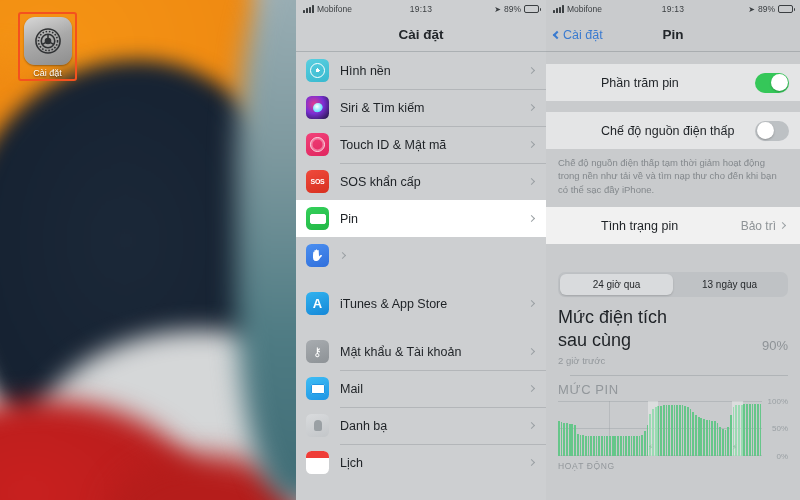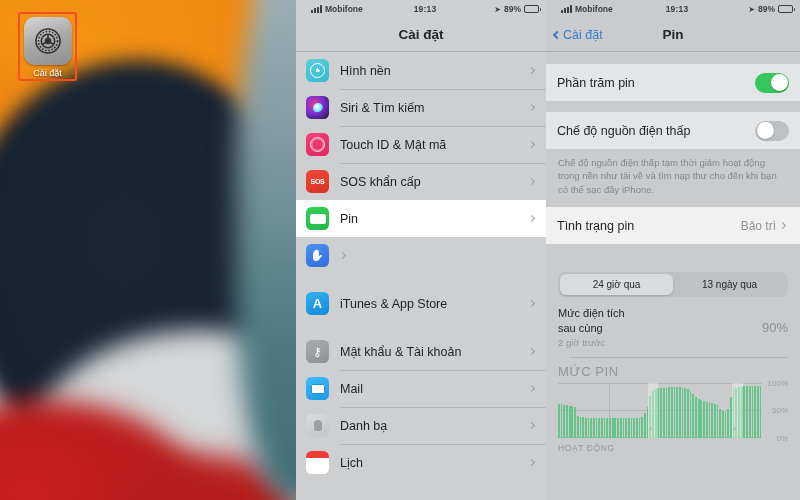--- a/index.html
+++ b/index.html
@@ -92,22 +92,21 @@
   #panel-detail { left: 546px; width: 254px; background: #c9cbcd; }
   .panel-divider {
     position: absolute; top: 0; height: 500px; width: 1px;
     background: rgba(120,130,135,.55);
   }
 
   
   .statusbar {
     height: 18px; display: flex; align-items: center;
     padding: 0 7px; font-size: 8.5px; color: #3b3f42;
-    font-weight: bold;
-    margin-left: 8px;
+    font-weight: normal;
   }
   .sb-left { display: flex; align-items: center; gap: 3px; flex: 1; }
   .sb-center { flex: 0 0 auto; letter-spacing: .2px; }
   .sb-right { display: flex; align-items: center; justify-content: flex-end; gap: 3px; flex: 1; }
   .sig-bars { display: flex; align-items: flex-end; gap: 1px; height: 8px; }
   .sig-bars i { width: 2px; background: #3b3f42; display: block; border-radius: .5px; }
   .sig-bars i:nth-child(1){height:3px}
   .sig-bars i:nth-child(2){height:5px}
   .sig-bars i:nth-child(3){height:6.5px}
   .sig-bars i:nth-child(4){height:8px}
@@ -212,21 +211,21 @@
   .ic-calendar { background: #ffffff; }
   .ic-calendar::after {
     content:""; position:absolute; left:0; right:0; top:0; height:7px; background:#ef3d38;
   }
 
   
   .detail-gap { height: 12px; }
   .card { background: #e4e5e6; }
   .card-row {
     display: flex; align-items: center; justify-content: space-between;
-    height: 37px; padding: 0 11px; position: relative;
+    height: 37px; padding: 0 11px; position: relative; margin-left: 44px;
   }
   .card-row .label { font-size: 12.5px; color: #1e2226; }
   .toggle {
     width: 34px; height: 20px; border-radius: 10px; position: relative;
     flex: 0 0 34px;
   }
   .toggle.on { background: #35c759; }
   .toggle.off { background: #bdc1c4; }
   .toggle .knob {
     position: absolute; top: 1.5px; width: 17px; height: 17px;
@@ -248,21 +247,21 @@
     padding: 2px; height: 25px;
   }
   .seg {
     flex: 1; display: flex; align-items: center; justify-content: center;
     font-size: 10px; color: #26292c; border-radius: 6px;
   }
   .seg.active { background: #d9dbdd; box-shadow: 0 1px 2px rgba(0,0,0,.15); }
 
   .lastcharge { padding: 9px 12px 0 12px; position: relative; }
   .lc-row { display: flex; justify-content: space-between; align-items: flex-end; }
-  .lc-title { font-size: 11px; color: #1e2226; line-height: 1.28; }
+  .lc-title { font-size: 18px; color: #1e2226; line-height: 1.28; }
   .lc-pct { font-size: 13px; color: #8e9397; text-align: right; }
   .lc-sub { font-size: 9.5px; color: #93989c; margin-top: 2px; }
 
   .divider-line { height: 1px; background: rgba(140,146,150,.40); margin: 9px 0 0 12px; }
 
   .chart-block { padding: 6px 12px 0 12px; position: relative; }
   .chart-head {
     font-size: 13px; color: #92979b; letter-spacing: .6px;
     text-transform: uppercase;
   }

